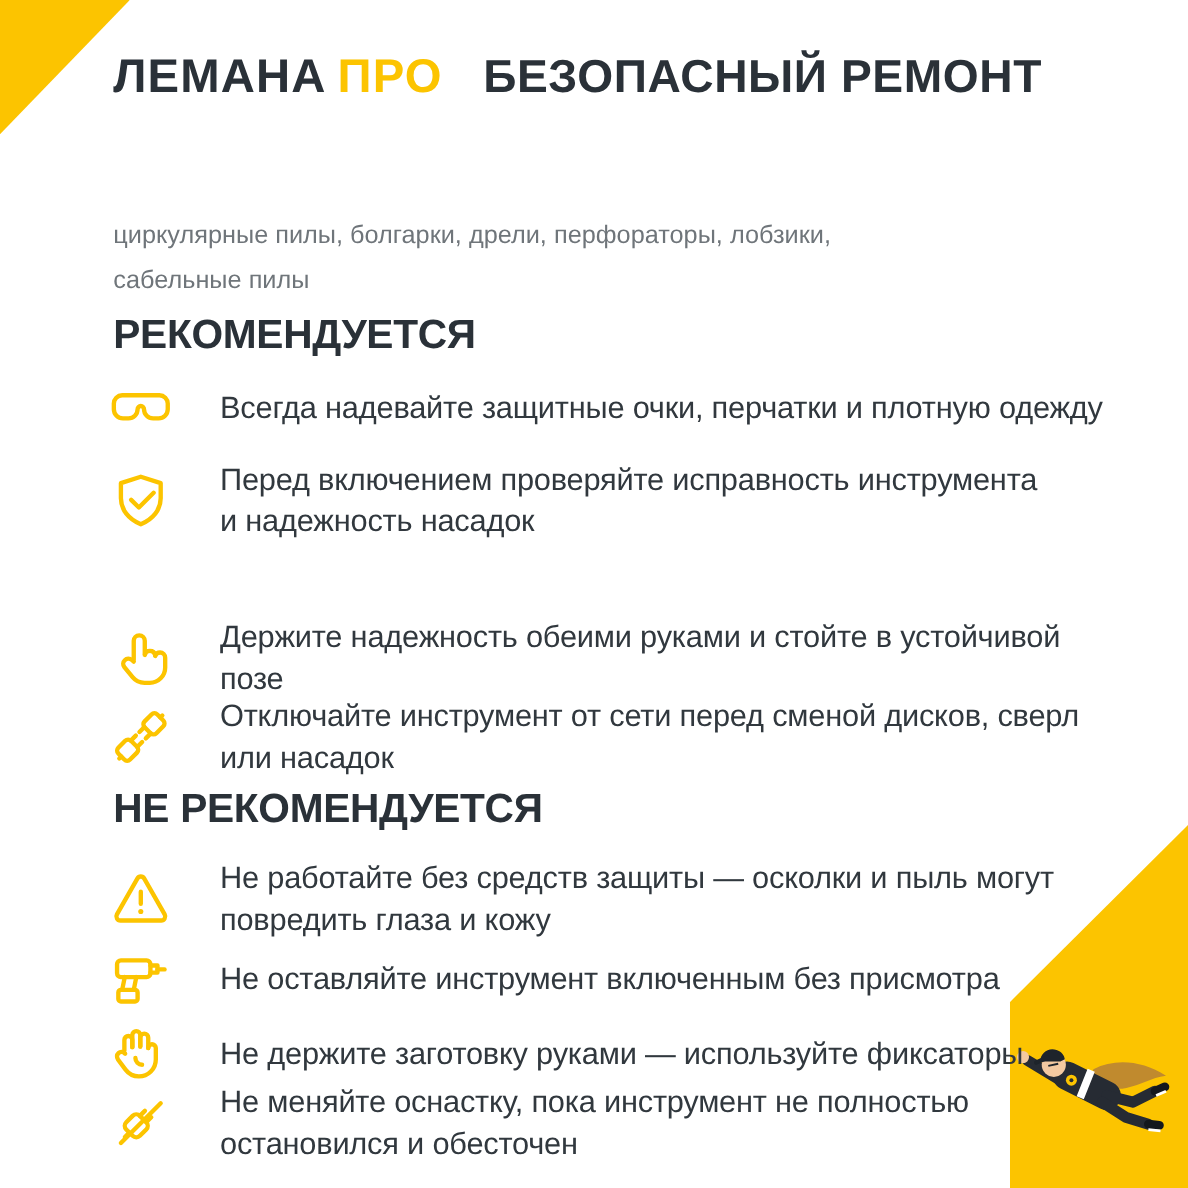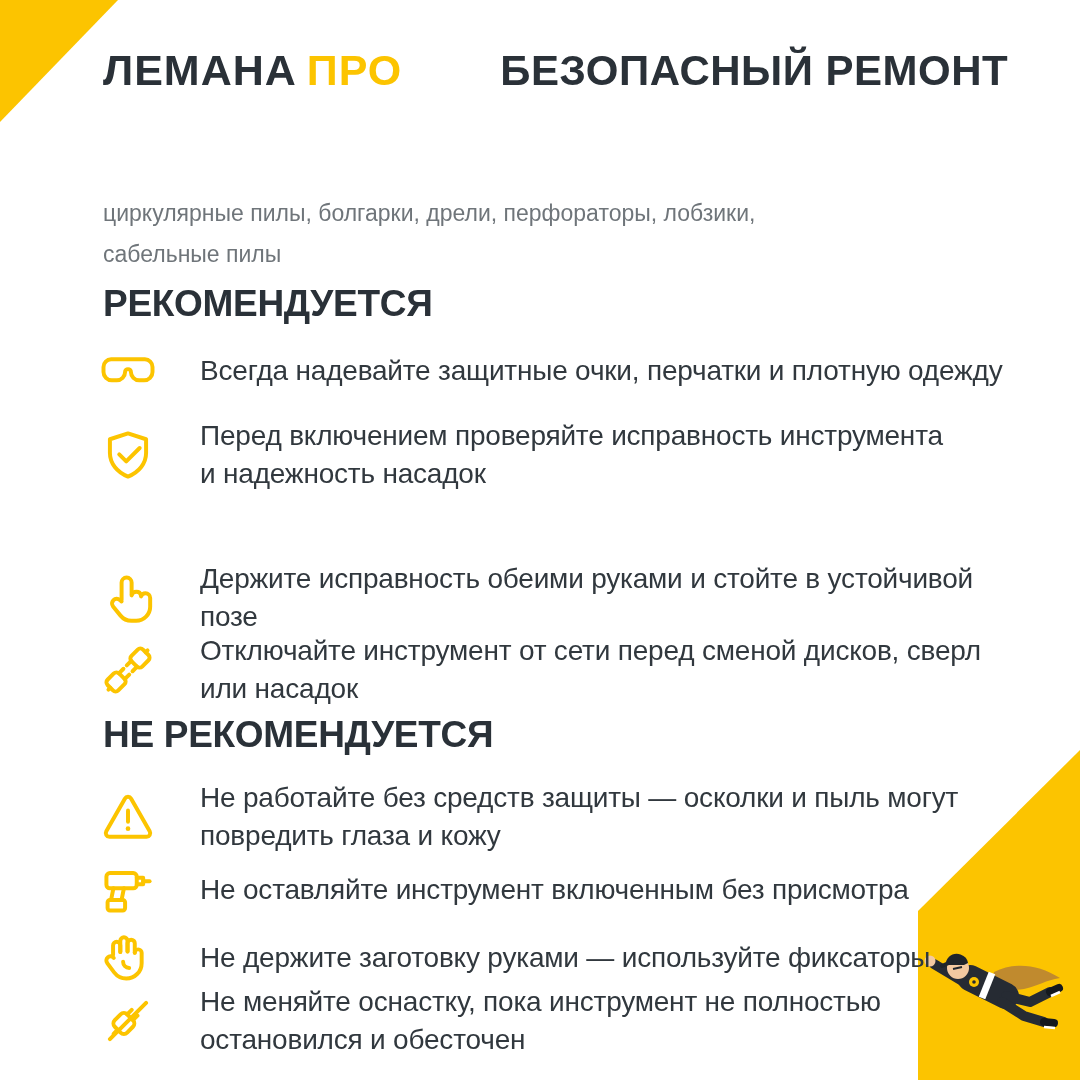--- a/index.html
+++ b/index.html
@@ -5,21 +5,21 @@
   html,body{margin:0;padding:0;background:#fff;}
   .canvas{
     position:relative;width:1080px;height:1080px;background:#fff;overflow:hidden;
     font-family:"Liberation Sans",sans-serif;
     --accent:#FCC400;--ink:#2A3138;--body:#31383E;--muted:#6F757A;
   }
   .corner-tl{position:absolute;left:0;top:0;width:118px;height:122px;
     background:var(--accent);clip-path:polygon(0 0,100% 0,0 100%);}
   .corner-br{position:absolute;right:0;bottom:0;width:162px;height:330px;
     background:var(--accent);clip-path:polygon(100% 0,100% 100%,0 100%,0 48.8%);}
-  .brand-row{position:absolute;left:103px;top:46px;display:flex;align-items:baseline;gap:98px;white-space:nowrap;}
+  .brand-row{position:absolute;left:103px;top:46px;display:flex;align-items:baseline;gap:37px;white-space:nowrap;}
   .logo{font-size:43px;font-weight:800;letter-spacing:1px;color:var(--ink);}
   .logo-accent{color:var(--accent);margin-left:10px;}
   .program-title{font-size:42px;font-weight:800;letter-spacing:.5px;color:var(--ink);}
   .title{position:absolute;left:103px;top:130px;margin:0;font-size:57px;font-weight:800;
     letter-spacing:-1px;color:var(--ink);white-space:nowrap;}
   .subtitle{position:absolute;left:103px;top:193px;margin:0;font-size:23px;line-height:41px;
     color:var(--muted);white-space:pre-line;}
   .section-heading{position:absolute;left:103px;margin:0;font-size:37px;font-weight:800;
     color:var(--ink);letter-spacing:-.3px;white-space:nowrap;}
   #rec-heading{top:283px;}
@@ -95,21 +95,21 @@
     <div class="row" style="top: 560px;">
       <span class="icon">
         <svg viewBox="0 0 48 48">
           <g fill="none" stroke="#FCC400" stroke-width="3.4" stroke-linecap="round" stroke-linejoin="round">
             <path d="M18.5 25.5V10.8c0-2.4 1.9-4.3 4.3-4.3s4.3 1.9 4.3 4.3V21"></path>
             <path d="M27.1 21.8c.4-1.9 2.1-3.2 4.1-3.2 2 0 3.6 1.4 4 3.3"></path>
             <path d="M35.2 22.6c.5-1.6 2-2.7 3.8-2.7 2.2 0 4 1.8 4 4v7.6c0 6.6-5.4 12-12 12h-4.1c-3.6 0-7-1.6-9.3-4.4l-6.4-7.9c-1.3-1.6-1.2-3.9.3-5.3 1.5-1.5 3.9-1.6 5.5-.2l1.5 1.3"></path>
           </g>
         </svg>
       </span>
-      <p class="row-text">Держите исправность обеими руками и стойте в устойчивой
+      <p class="row-text">Держите надежность обеими руками и стойте в устойчивой
 позе</p>
     </div>
     <div class="row" style="top: 632px;">
       <span class="icon">
         <svg viewBox="0 0 48 48">
           <g fill="none" stroke="#FCC400" stroke-width="3.4" stroke-linecap="round" stroke-linejoin="round" transform="rotate(-45 24 24)">
             <rect x="2.5" y="17.5" width="14" height="13" rx="3.2"></rect>
             <path d="M16.5 20.5h5.5M16.5 27.5h5.5"></path>
             <path d="M2.5 24H.3"></path>
             <rect x="31.5" y="17.5" width="14" height="13" rx="3.2"></rect>

